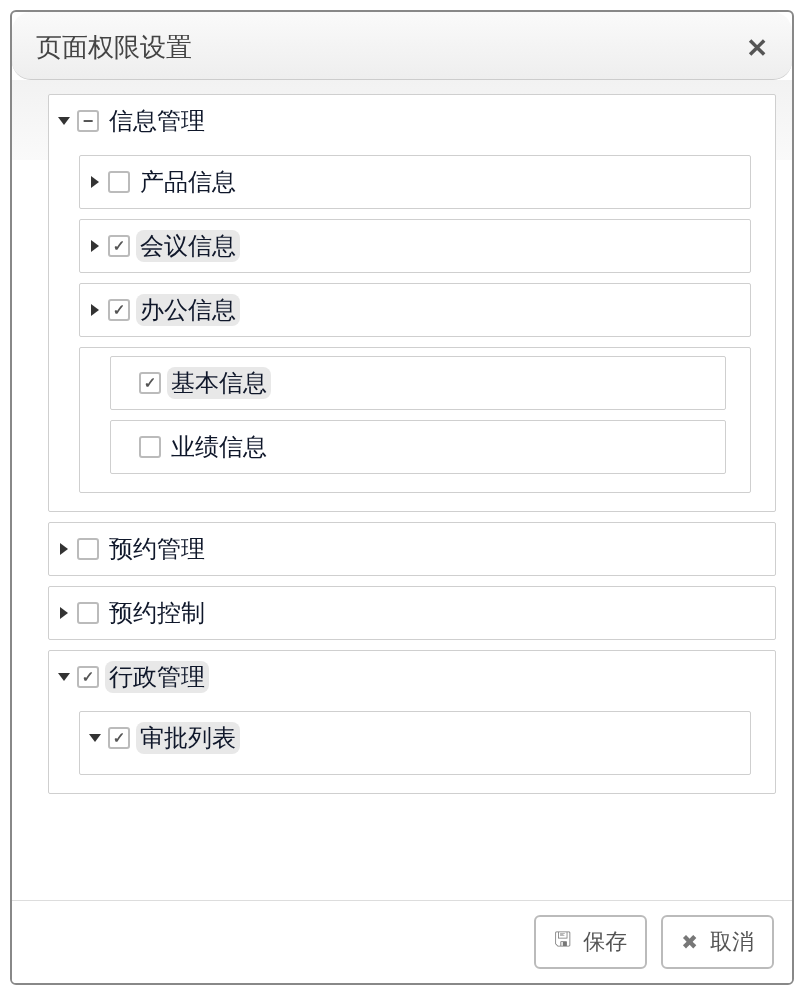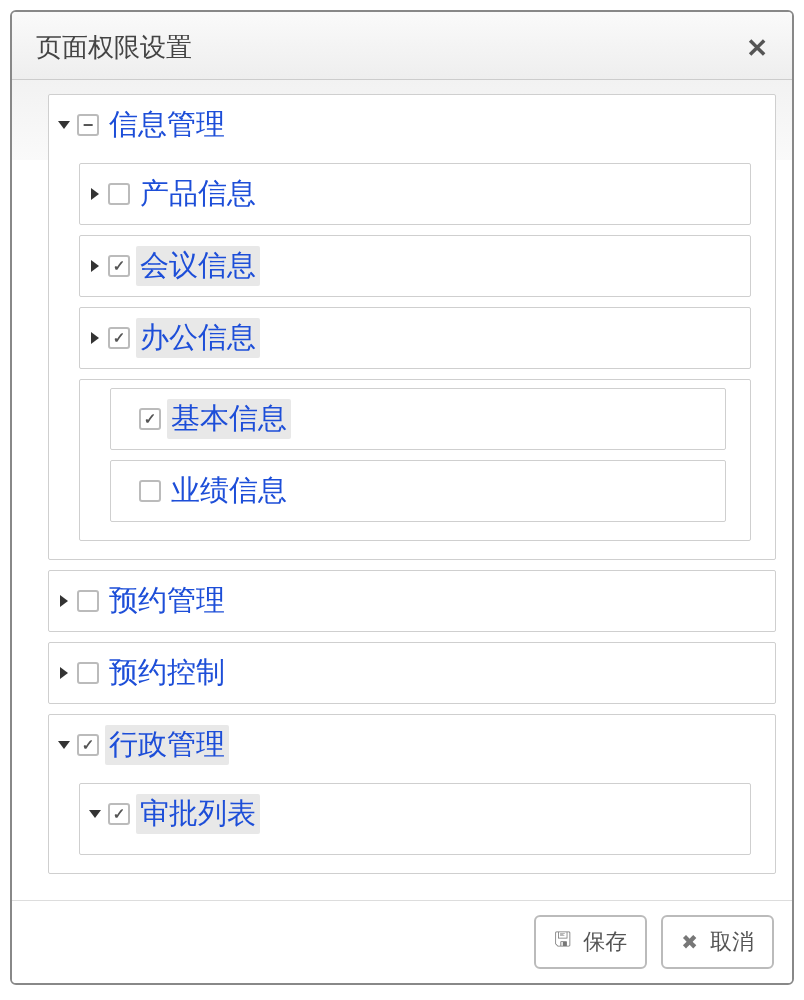--- a/index.html
+++ b/index.html
@@ -20,20 +20,21 @@
       display: flex;
       flex-direction: column;
     }
     .dialog-header {
       background: linear-gradient(#fafafa, #eeeeee);
       border-bottom: 1px solid #ccc;
       padding: 18px 24px 14px 24px;
       display: flex;
       align-items: center;
       justify-content: space-between;
+      border-radius: 19px;
     }
     .dialog-title {
       font-size: 26px;
       color: #444;
       font-weight: 400;
     }
     .close-x {
       font-size: 26px;
       font-weight: bold;
       color: #555;
@@ -97,25 +98,25 @@
       font-size: 15px;
       color: #555;
       background: #fff;
       flex-shrink: 0;
       cursor: pointer;
     }
     .checkbox.checked::before { content: "✓"; font-weight: bold; }
     .checkbox.indet::before { content: "−"; font-weight: bold; font-size: 18px; line-height: 1; }
 
     .label {
-      font-size: 29px;
-      color: #1d4ed8;
+      font-size: 24px;
+      color: #0f172a;
       padding: 0 4px;
     }
-    .label.hl { background: #e8e8e8; border-radius: 2px; }
+    .label.hl { background: #e8e8e8; border-radius: 8px; }
 
     
     .dialog-footer {
       border-top: 1px solid #ddd;
       padding: 14px 18px;
       display: flex;
       justify-content: flex-end;
       gap: 14px;
       background: #fff;
     }

